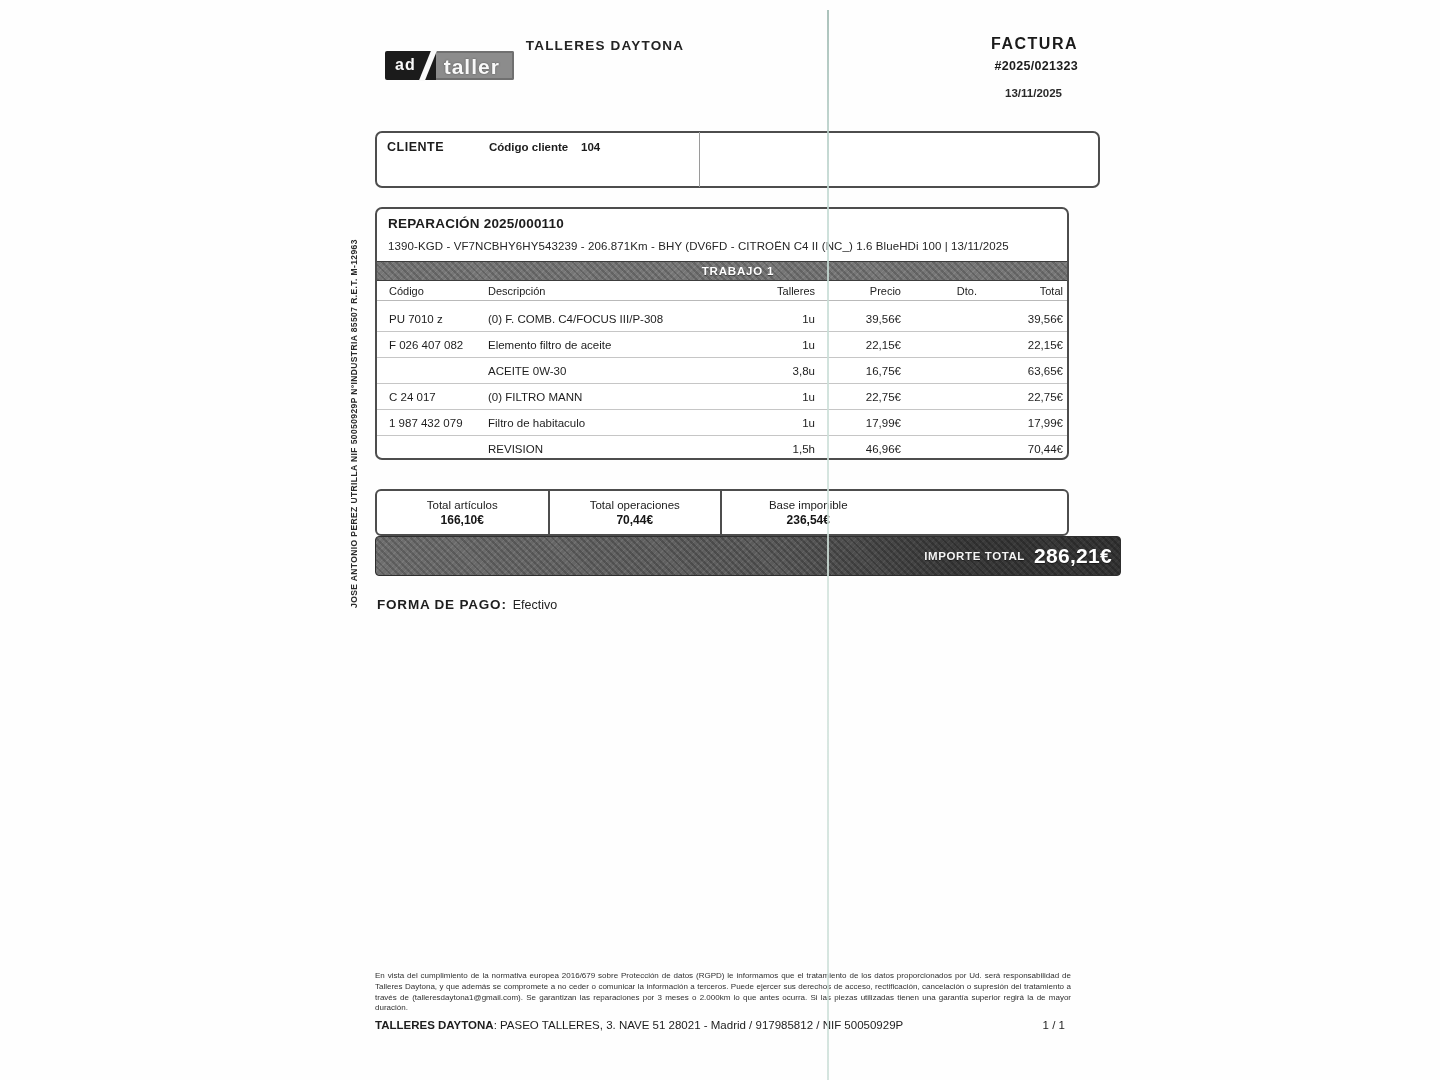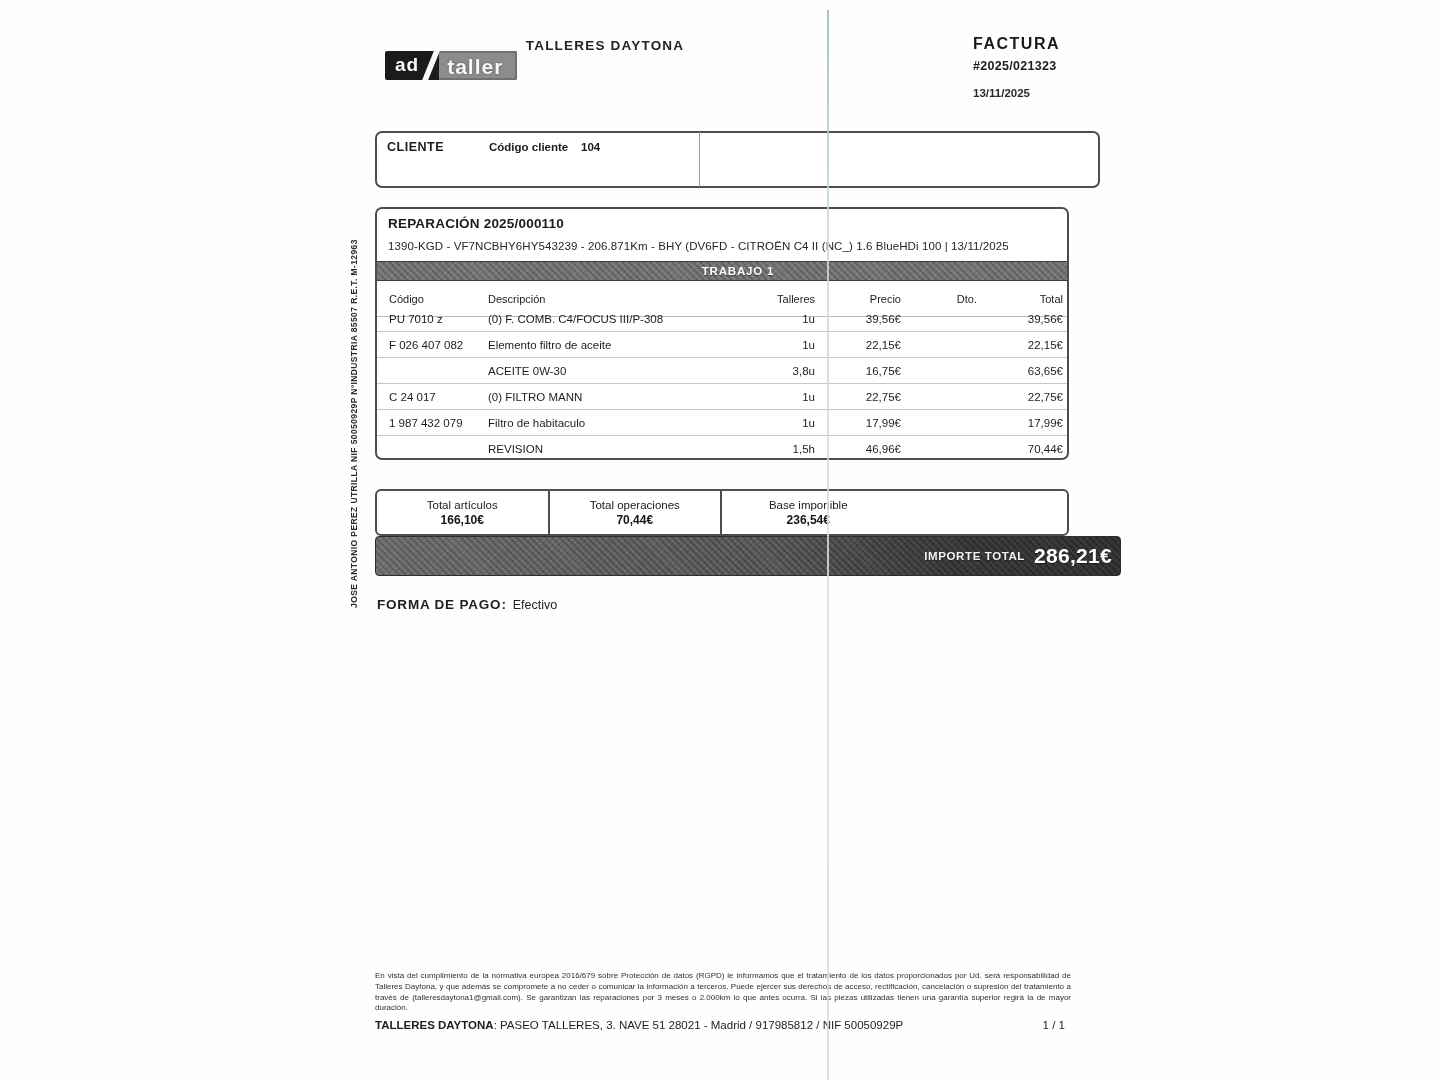--- a/index.html
+++ b/index.html
@@ -5,28 +5,28 @@
   * { margin:0; padding:0; box-sizing:border-box; }
   html,body { width:1440px; height:1080px; background:#fff; font-family:"Liberation Sans", sans-serif; color:#1c1c1c; }
   .page { position:relative; width:1440px; height:1080px; background:#fefefe; overflow:hidden; }
 
   
   .scan-line { position:absolute; left:827px; top:10px; width:2px; height:1070px;
     background:linear-gradient(180deg,#9db8b0 0%, #c4dbd4 18%, #d2e3dc 55%, #cde0d9 100%); opacity:.85; }
 
   
   .logo { position:absolute; left:385px; top:51px; display:flex; align-items:stretch; height:29px; filter:contrast(.95); }
-  .logo-ad { background:#161616; color:#fff; font-weight:bold; font-size:19px; line-height:25px; padding:1px 8px 3px 10px; letter-spacing:1px; border-radius:2px 0 0 2px; }
+  .logo-ad { background:#161616; color:#fff; font-weight:bold; font-size:16px; line-height:25px; padding:1px 8px 3px 10px; letter-spacing:1px; border-radius:2px 0 0 2px; }
   .logo-slash { width:14px; background:#161616; position:relative; margin-left:-2px; }
   .logo-slash:before { content:""; position:absolute; left:3px; top:-1px; bottom:-1px; width:6px; background:#fff; transform:skewX(-22deg); }
   .logo-taller { background:#8d8d8d; color:#fff; font-weight:bold; font-size:21px; line-height:25px; padding:1px 12px 3px 8px; letter-spacing:1px; border:2px solid #6f6f6f; border-left:none; border-radius:0 2px 2px 0; text-shadow:0 0 2px rgba(60,60,60,.8); }
 
   .company-title { position:absolute; left:425px; top:38px; width:360px; text-align:center; font-size:13.5px; font-weight:bold; letter-spacing:1.2px; color:#232323; }
 
-  .header-right { position:absolute; right:380px; top:35px; text-align:left; }
+  .header-right { position:absolute; right:362px; top:35px; text-align:right; }
   .doc-type { font-size:16px; font-weight:bold; letter-spacing:1.5px; color:#1a1a1a; }
   .invoice-no { font-size:12.5px; font-weight:bold; margin-top:6px; letter-spacing:.3px; }
   .invoice-date { font-size:11.5px; font-weight:bold; margin-top:14px; margin-right:16px; color:#2a2a2a; }
 
   
   .client-box { position:absolute; left:375px; top:131px; width:725px; height:57px; border:2px solid #4d4d4d; border-radius:7px; background:#fff; }
   .client-divider { position:absolute; left:322px; top:-1px; bottom:-1px; width:1px; background:#9a9a9a; }
   .client-label { position:absolute; left:10px; top:7px; font-size:12.5px; font-weight:bold; letter-spacing:.5px; }
   .client-code-label { position:absolute; left:112px; top:8px; font-size:11.5px; font-weight:bold; }
   .client-code-value { position:absolute; left:204px; top:8px; font-size:11.5px; font-weight:bold; }
@@ -36,21 +36,21 @@
   .repair-title { position:absolute; left:11px; top:7px; font-size:13.5px; font-weight:bold; letter-spacing:.2px; }
   .vehicle-line { position:absolute; left:11px; top:31px; font-size:11.5px; color:#262626; letter-spacing:.1px; }
   .job-bar { position:absolute; left:0; right:0; top:52px; height:20px; background-color:#767676;
     background-image:repeating-linear-gradient(45deg, rgba(25,25,25,.22) 0 2px, transparent 2px 5px),
                      repeating-linear-gradient(-45deg, rgba(255,255,255,.09) 0 1px, transparent 1px 4px);
     border-top:1px solid #3c3c3c; border-bottom:1px solid #3c3c3c;
     display:flex; align-items:center; justify-content:center;padding-left:32px; }
   .job-bar span { color:#fff; font-size:11.5px; font-weight:bold; letter-spacing:.8px; text-shadow:0 1px 1px rgba(0,0,0,.45); }
 
   .grid-row { display:grid; grid-template-columns:111px 271px 62px 86px 76px 88px; align-items:center; }
-  .thead { position:absolute; left:0; right:0; top:72px; height:36px; border-bottom:1px solid #b9b9b9; font-size:11px; color:#222; }
+  .thead { position:absolute; left:0; right:0; top:72px; height:20px; border-bottom:1px solid #b9b9b9; font-size:11px; color:#222; }
   .tbody { position:absolute; left:0; right:0; top:97px; }
   .t-row { height:26px; border-bottom:1px solid #c6c6c6; font-size:11.5px; color:#1d1d1d; }
   .t-row:last-child { border-bottom:none; }
   .c-code { padding-left:12px; }
   .c-desc { padding-left:0; }
   .c-qty, .c-price, .c-dto, .c-total { text-align:right; padding-right:6px; }
   .c-total { padding-right:8px; }
 
   
   .totals-row { position:absolute; left:375px; top:489px; width:694px; height:47px; border:2px solid #4d4d4d; border-radius:6px; background:#fff; display:grid; grid-template-columns:1fr 1fr 1fr 1fr; }

